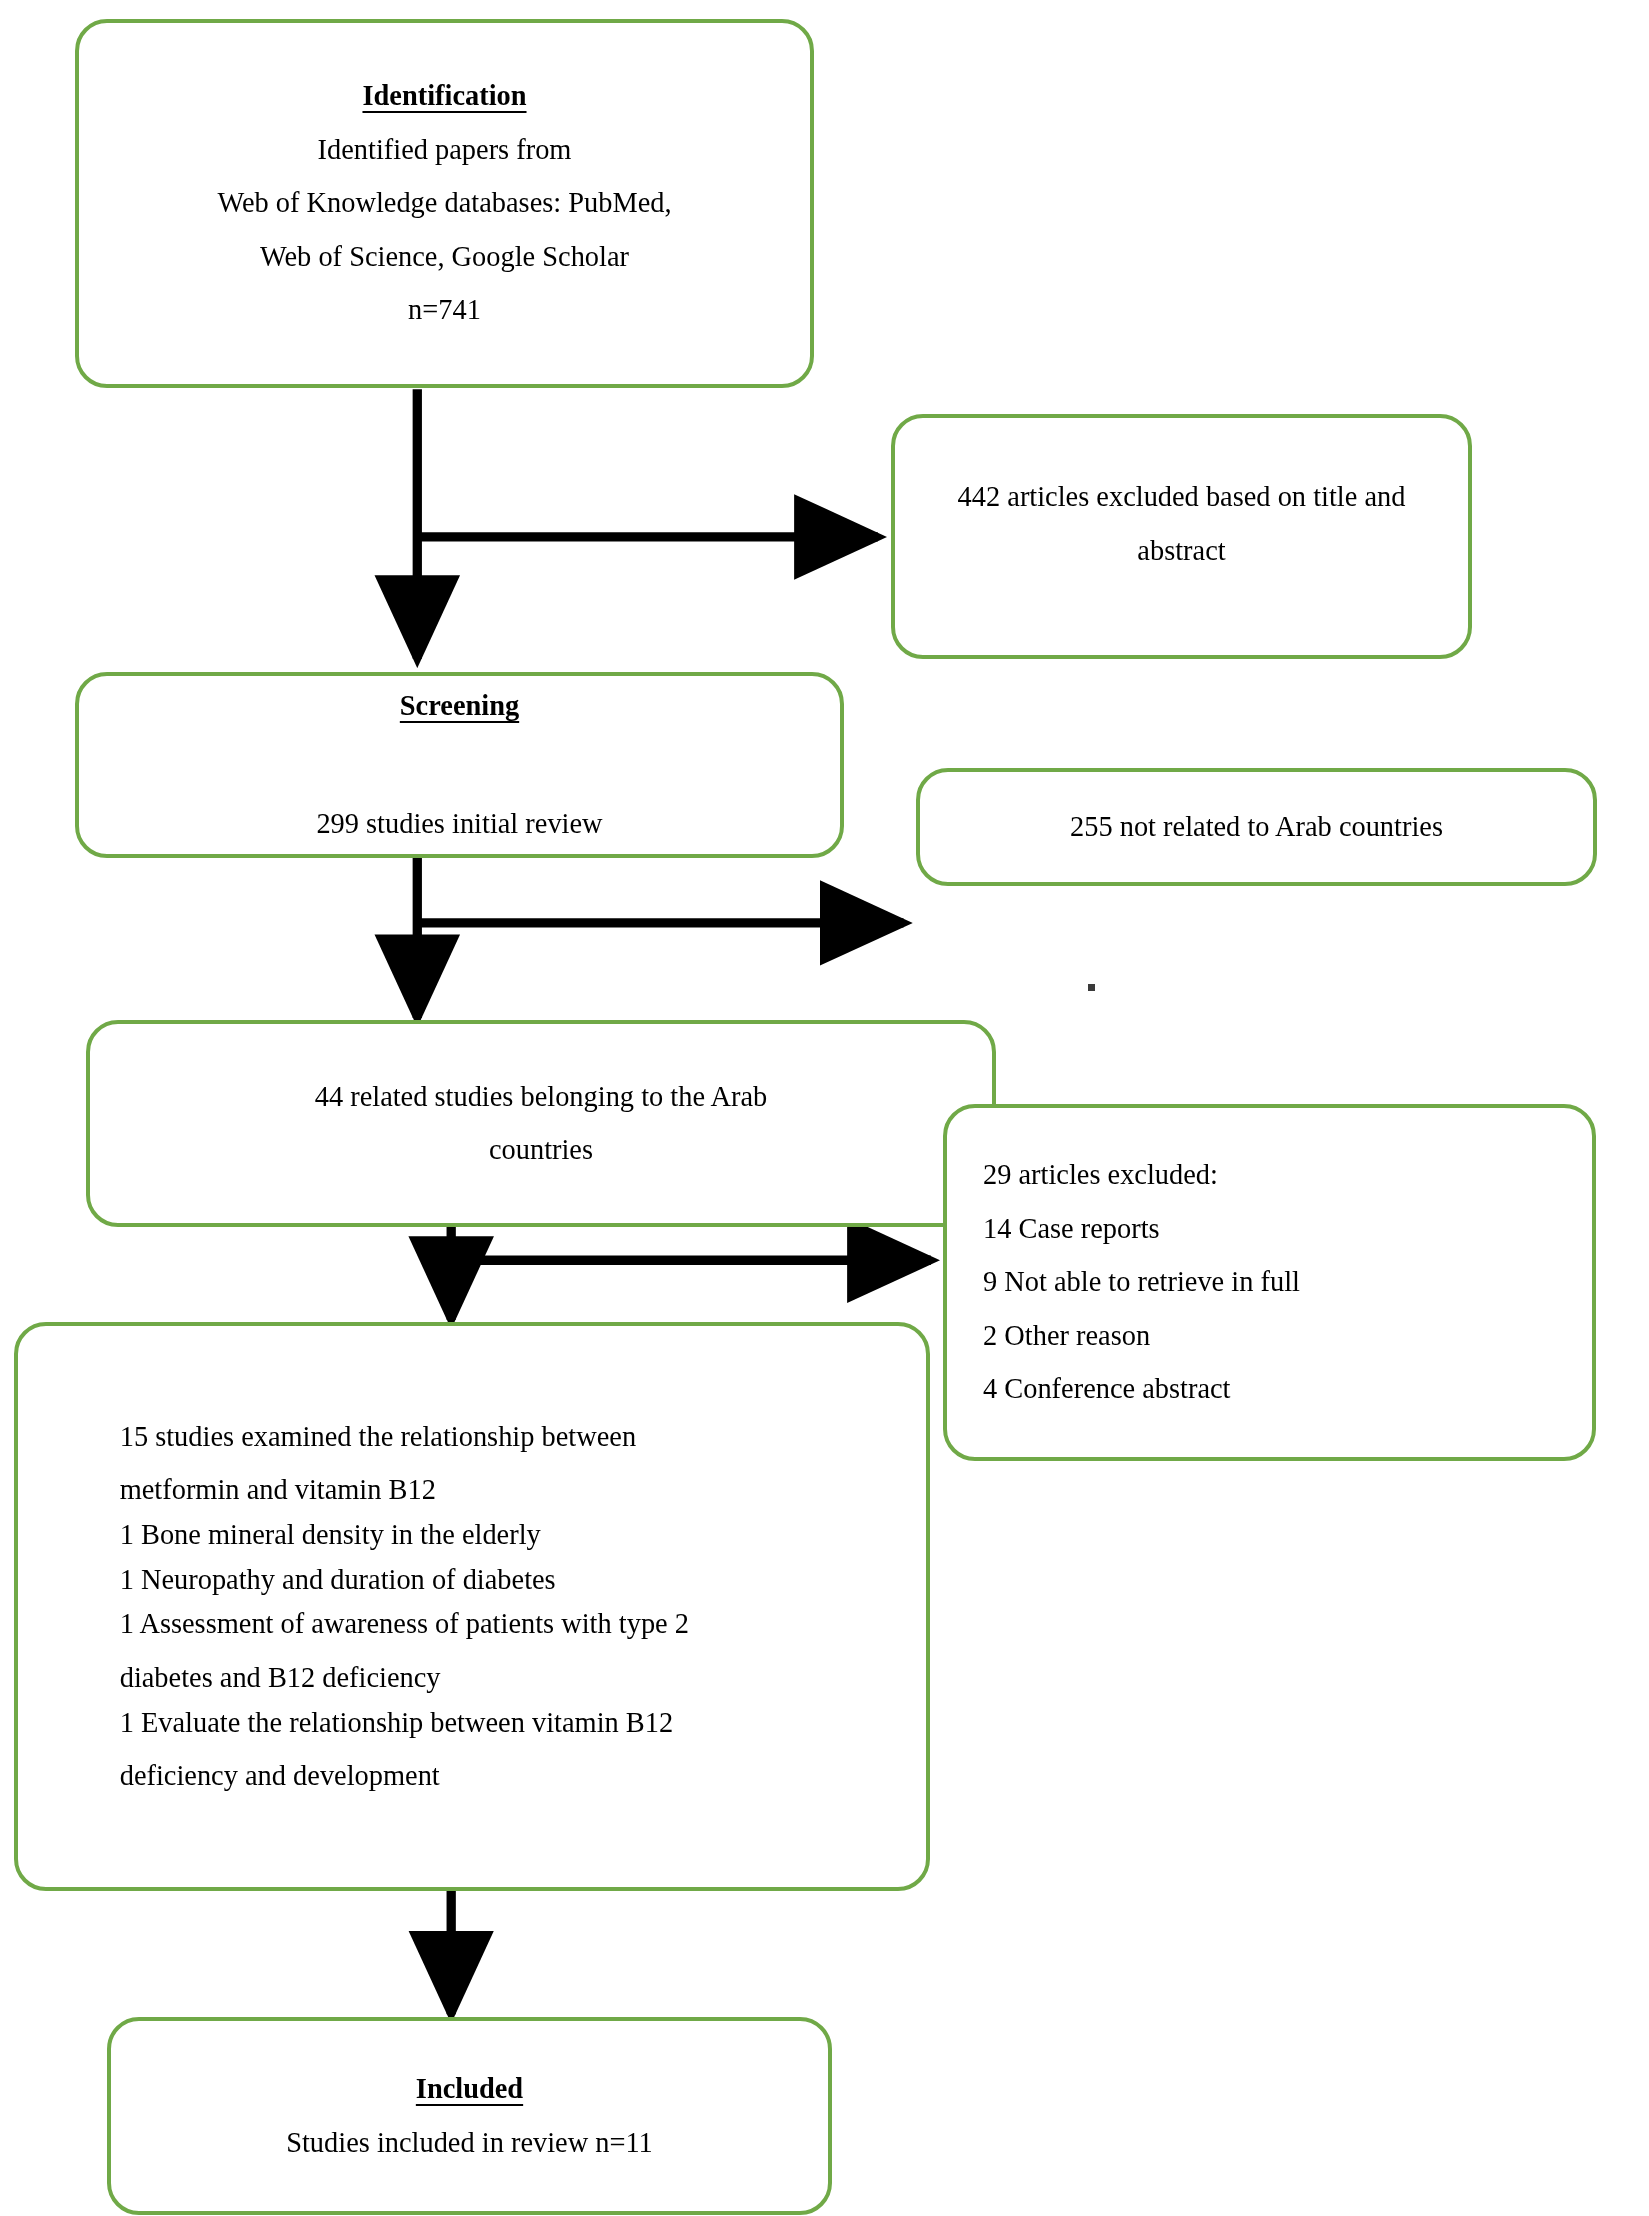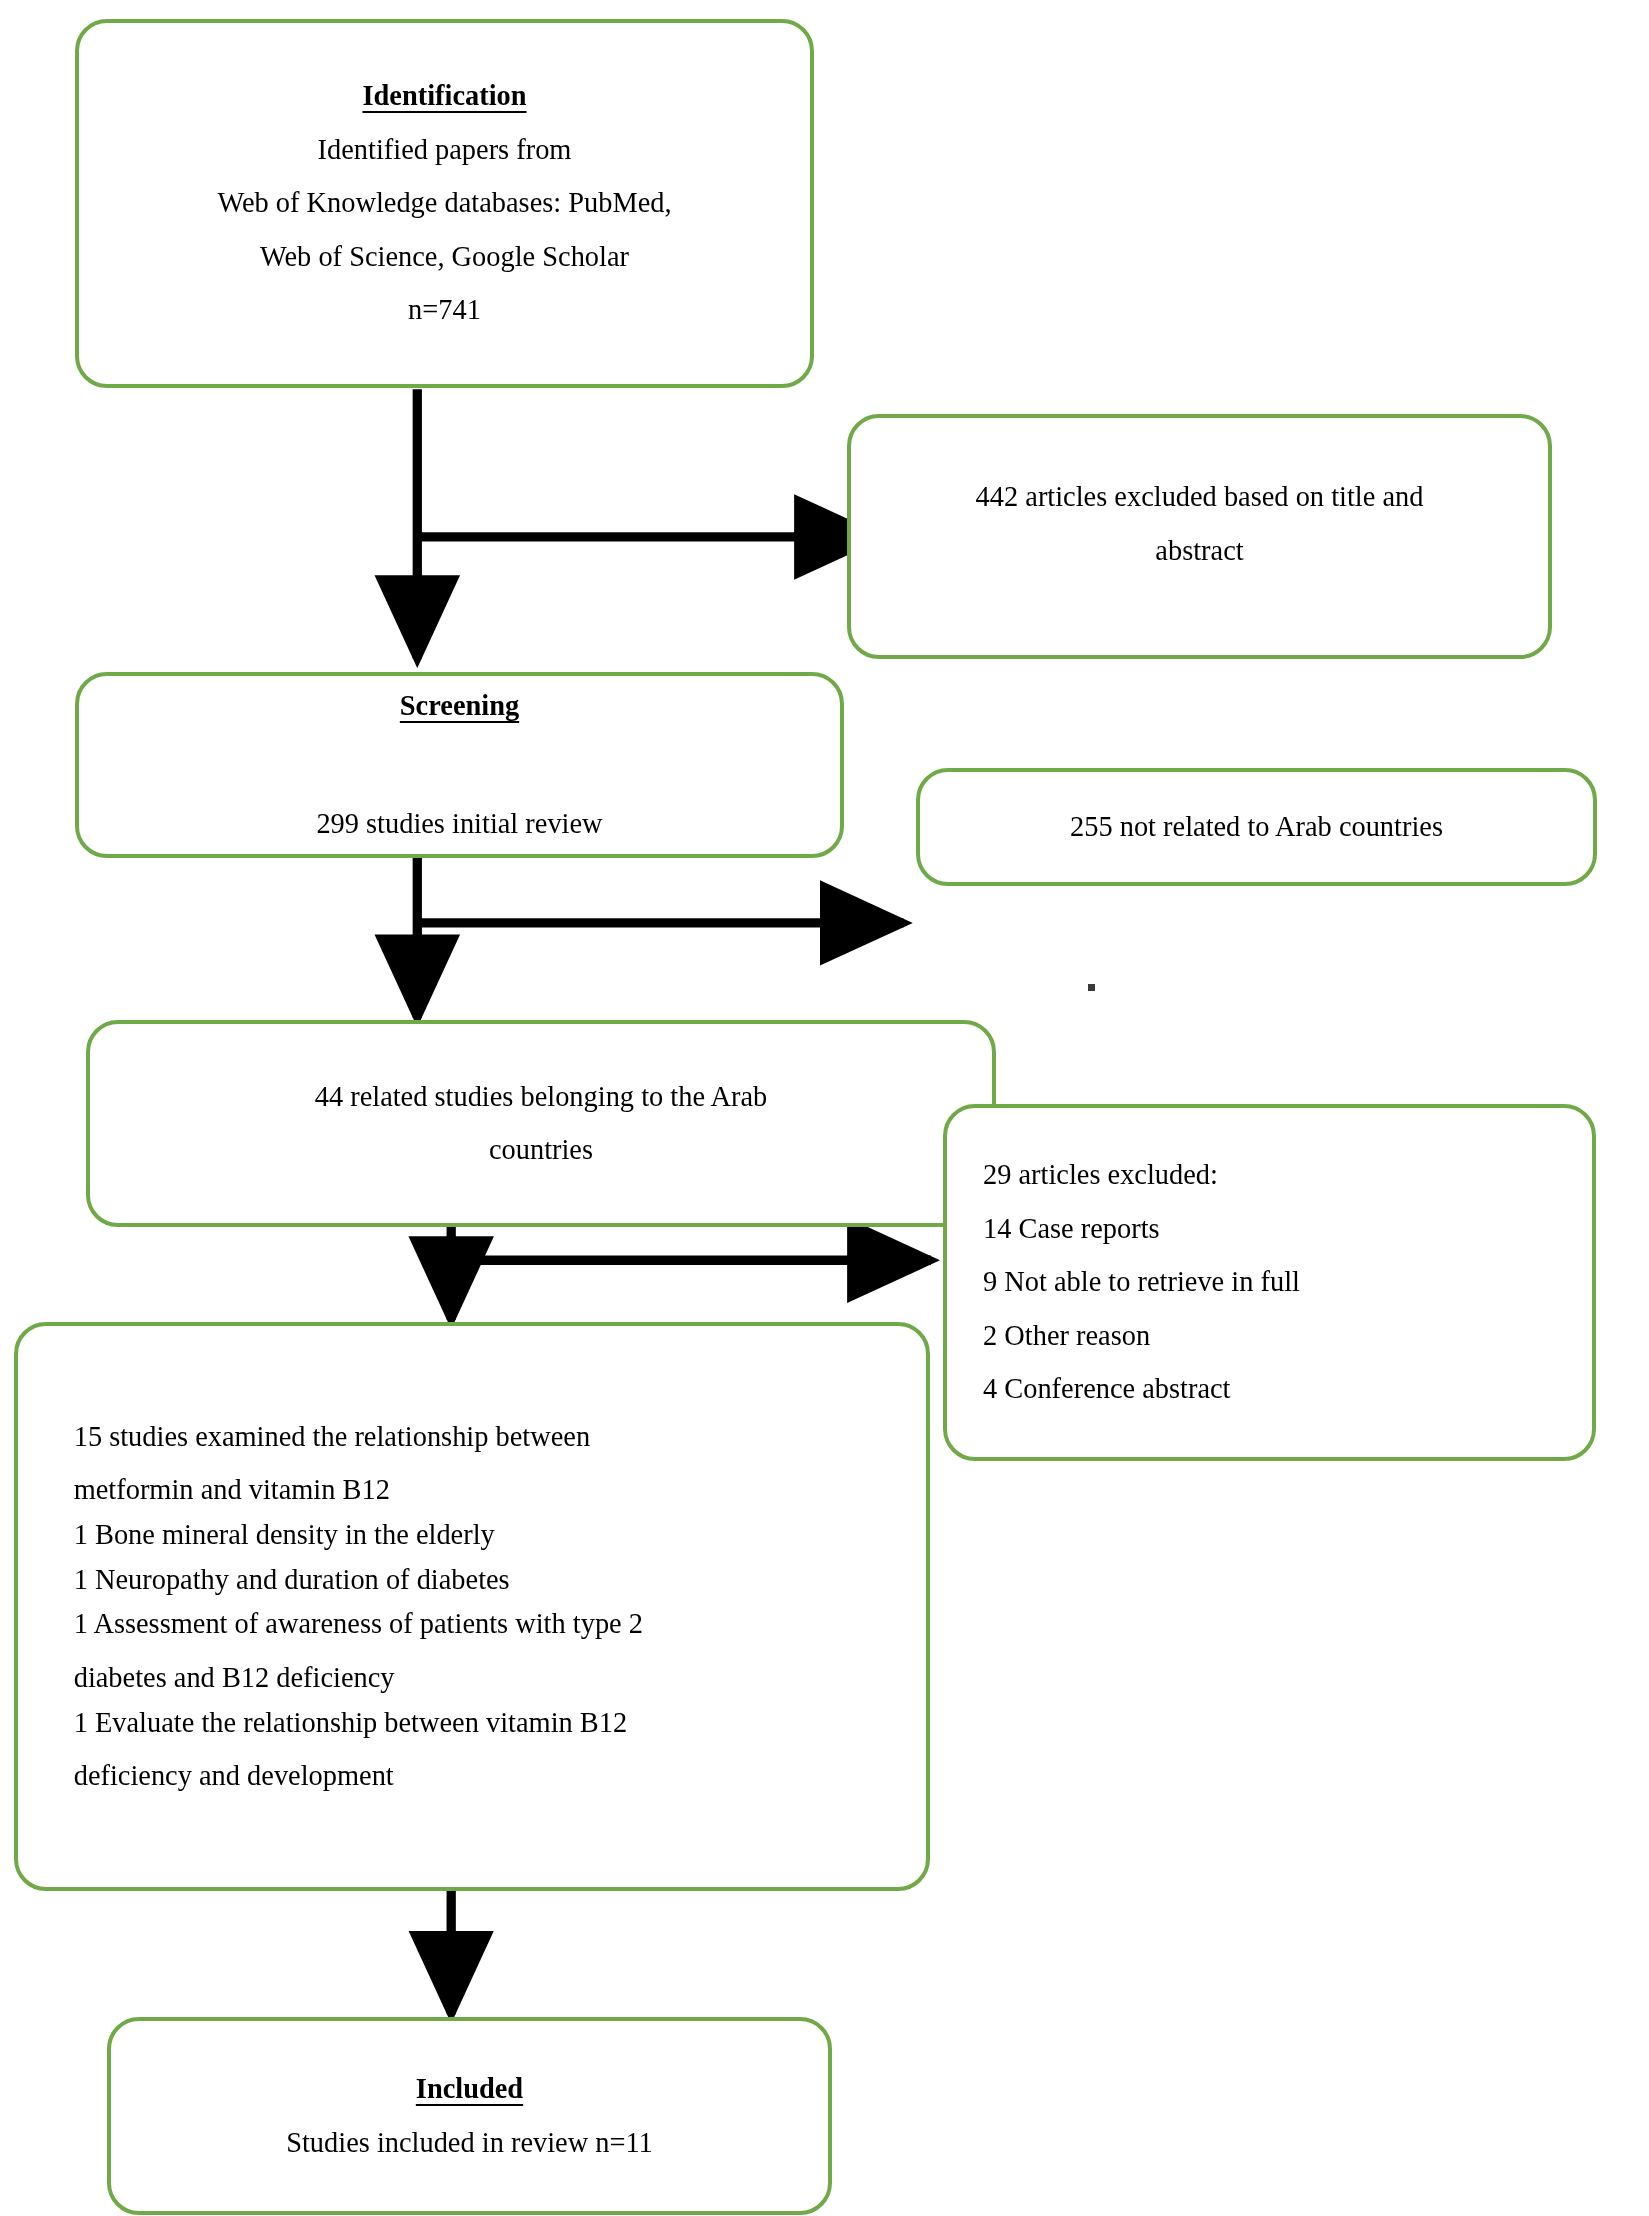--- a/index.html
+++ b/index.html
@@ -68,21 +68,21 @@
     <div class="sp"></div>
     <div class="ln">Identified papers from</div>
     <div class="sp"></div>
     <div class="ln">Web of Knowledge databases: PubMed,</div>
     <div class="sp"></div>
     <div class="ln">Web of Science, Google Scholar</div>
     <div class="sp"></div>
     <div class="ln">n=741</div>
   </div>
 
-  <div class="box" style="left:847px;top:414px;width:705px;height:245px;">
+  <div class="box" style="left:891px;top:414px;width:581px;height:245px;">
     <div class="ln">442 articles excluded based on title and</div>
     <div class="sp"></div>
     <div class="ln">abstract</div>
     <div class="sp"></div>
   </div>
 
   <div class="box" style="left:75px;top:672px;width:769px;height:186px;gap:32px;">
     <div class="ln hd">Screening</div>
     <div class="sp"></div>
     <div class="ln">299 studies initial review</div>
@@ -103,21 +103,21 @@
     <div class="sp"></div>
     <div class="ln">14 Case reports</div>
     <div class="sp"></div>
     <div class="ln">9 Not able to retrieve in full</div>
     <div class="sp"></div>
     <div class="ln">2 Other reason</div>
     <div class="sp"></div>
     <div class="ln">4 Conference abstract</div>
   </div>
 
-  <div class="box left" style="left:13.7px;top:1322px;width:916px;height:569px;padding-left:56px;">
+  <div class="box left" style="left:13.7px;top:1322px;width:916px;height:569px;padding-left:102px;">
     <div class="ln">15 studies examined the relationship between</div>
     <div class="sp"></div>
     <div class="ln">metformin and vitamin B12</div>
     <div class="sp-sm"></div>
     <div class="ln">1 Bone mineral density in the elderly</div>
     <div class="sp-sm"></div>
     <div class="ln">1 Neuropathy and duration of diabetes</div>
     <div class="sp-sm"></div>
     <div class="ln">1 Assessment of awareness of patients with type 2</div>
     <div class="sp"></div>

